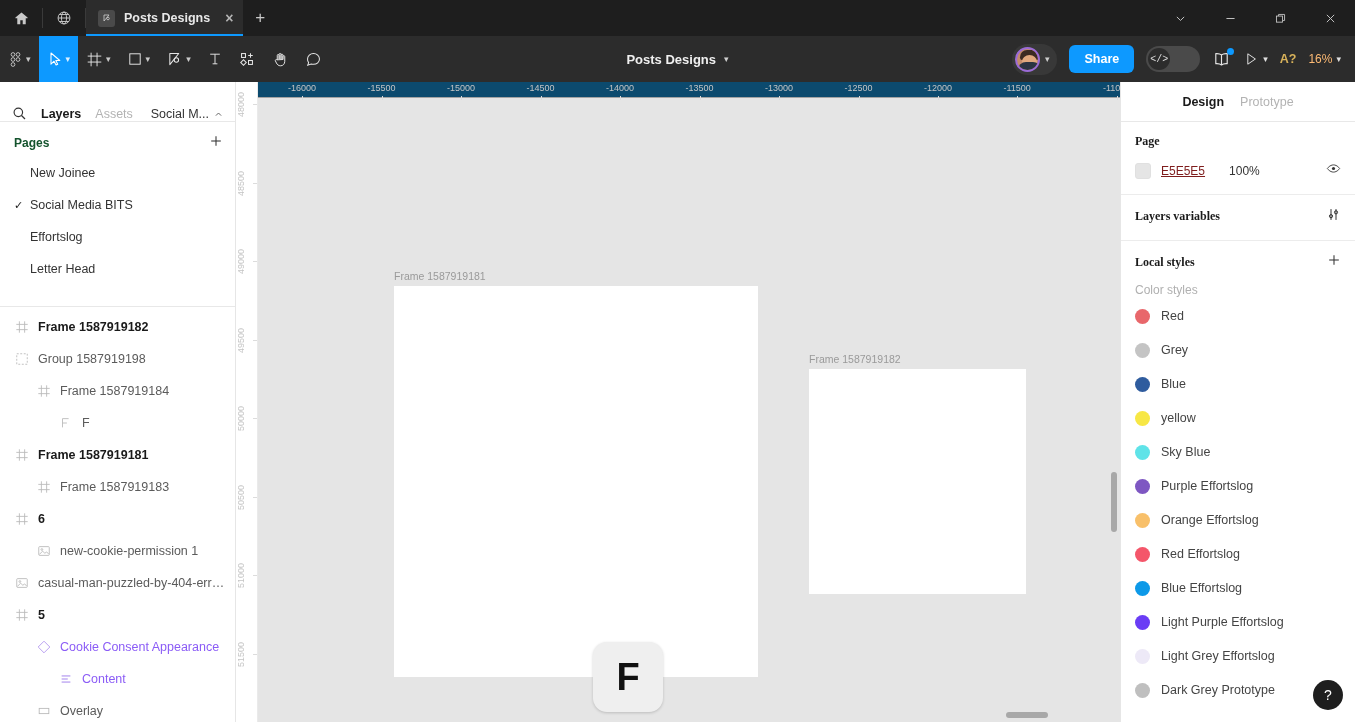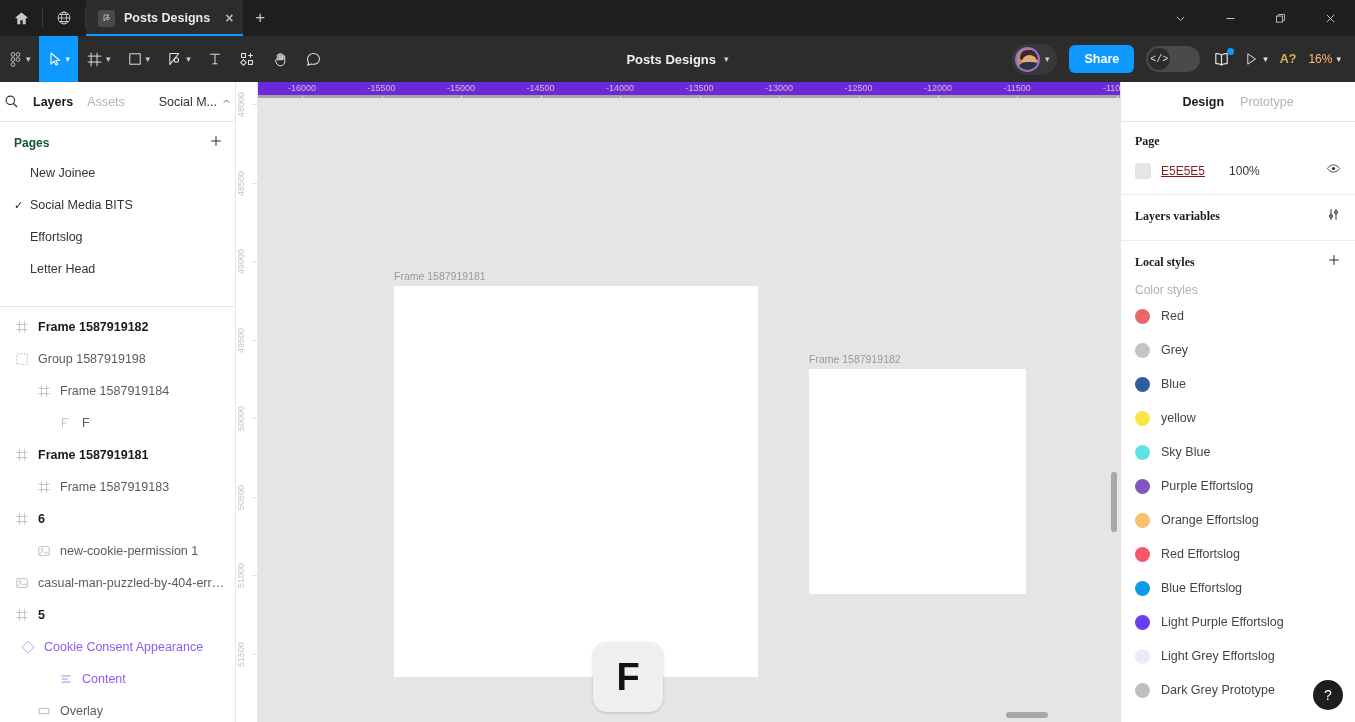--- a/index.html
+++ b/index.html
@@ -95,22 +95,22 @@
 
   
   .body { flex: 1; display: flex; min-height: 0; background: #fff; }
 
   
   .left-panel {
     width: 236px; flex: 0 0 236px; background: #fff; display: flex; flex-direction: column;
     border-right: 1px solid #e6e6e6; min-height: 0;
   }
   .lp-tabs {
-    height: 40px; flex: 0 0 40px; display: flex; align-items: center; gap: 14px;
-    padding: 0 4px; border-bottom: 1px solid #e8e8e8;
+    height: 40px; flex: 0 0 40px; display: flex; align-items: flex-end; gap: 14px;
+    padding: 0 12px; border-bottom: 1px solid #e8e8e8;
   }
   .lp-tab { font-size: 12.5px; color: #b3b3b3; }
   .lp-tab.active { color: #1a1a1a; font-weight: bold; }
   .lp-page-chip { margin-left: auto; display: flex; align-items: center; gap: 5px; font-size: 12.5px; color: #333; }
   .pages-sec { flex: 0 0 185px; overflow: hidden; border-bottom: 1px solid #e8e8e8; position: relative; }
   .pages-head {
     display: flex; align-items: center; padding: 12px 12px 6px 14px;
   }
   .pages-title { font-size: 12px; font-weight: bold; color: #14532d; }
   .pages-add { margin-left: auto; color: #333; font-size: 16px; line-height: 1; }
@@ -126,22 +126,22 @@
   }
   .layer-row .lname { white-space: nowrap; overflow: hidden; text-overflow: ellipsis; }
   .layer-row.bold .lname { color: #1a1a1a; font-weight: bold; }
   .layer-row.comp .lname { color: #8b5cf6; }
   .licon { width: 16px; height: 16px; flex: 0 0 16px; display: flex; align-items: center; justify-content: center; color: #b9b9b9; }
   .layer-row.comp .licon { color: #b59bf0; }
 
   
   .canvas-wrap { flex: 1; position: relative; background: #e5e5e5; min-width: 0; overflow: hidden; }
   .ruler-h {
-    position: absolute; top: 0; left: 0; right: 0; height: 16px; background: #6d28d9;
-    border-bottom: 3px solid #a3a3a3; z-index: 5;
+    position: absolute; top: 0; left: 0; right: 0; height: 16px; background: #0c4a6e;
+    border-bottom: 1px solid #a3a3a3; z-index: 5;
   }
   .ruler-v {
     position: absolute; top: 0; left: 0; bottom: 0; width: 22px; background: #fff;
     border-right: 1px solid #eaeaea; z-index: 6;
   }
   .rh-tick { position: absolute; top: 1px; font-size: 9px; color: #c4c4c4; }
   .rh-tick i { position: absolute; left: 50%; top: 13px; width: 1px; height: 4px; background: #dcdcdc; }
   .rv-tick {
     position: absolute; left: 0; font-size: 9px; color: #c4c4c4;
     writing-mode: vertical-rl; transform: rotate(180deg); width: 22px; text-align: center;
@@ -509,21 +509,21 @@
               <span class="licon">
                 <svg width="14" height="14" viewBox="0 0 16 16" fill="none" stroke="#b9b9b9" stroke-width="1">
                   <line x1="5" y1="1.5" x2="5" y2="14.5"></line>
                   <line x1="11" y1="1.5" x2="11" y2="14.5"></line>
                   <line x1="1.5" y1="5" x2="14.5" y2="5"></line>
                   <line x1="1.5" y1="11" x2="14.5" y2="11"></line>
                 </svg>
               </span>
               <span class="lname">5</span>
             </div>
-            <div class="layer-row comp" style="padding-left: 20px; align-items: center;">
+            <div class="layer-row comp" style="padding-left: 36px; align-items: center;">
               <span class="licon">
                 <svg width="14" height="14" viewBox="0 0 16 16" fill="none" stroke="#b59bf0" stroke-width="1">
                   <rect x="3.3" y="3.3" width="9.4" height="9.4" transform="rotate(45 8 8)"></rect>
                 </svg>
               </span>
               <span class="lname">Cookie Consent Appearance</span>
             </div>
             <div class="layer-row comp" style="padding-left: 58px;">
               <span class="licon">
                 <svg width="14" height="14" viewBox="0 0 16 16" fill="none" stroke="#b59bf0" stroke-width="1">

